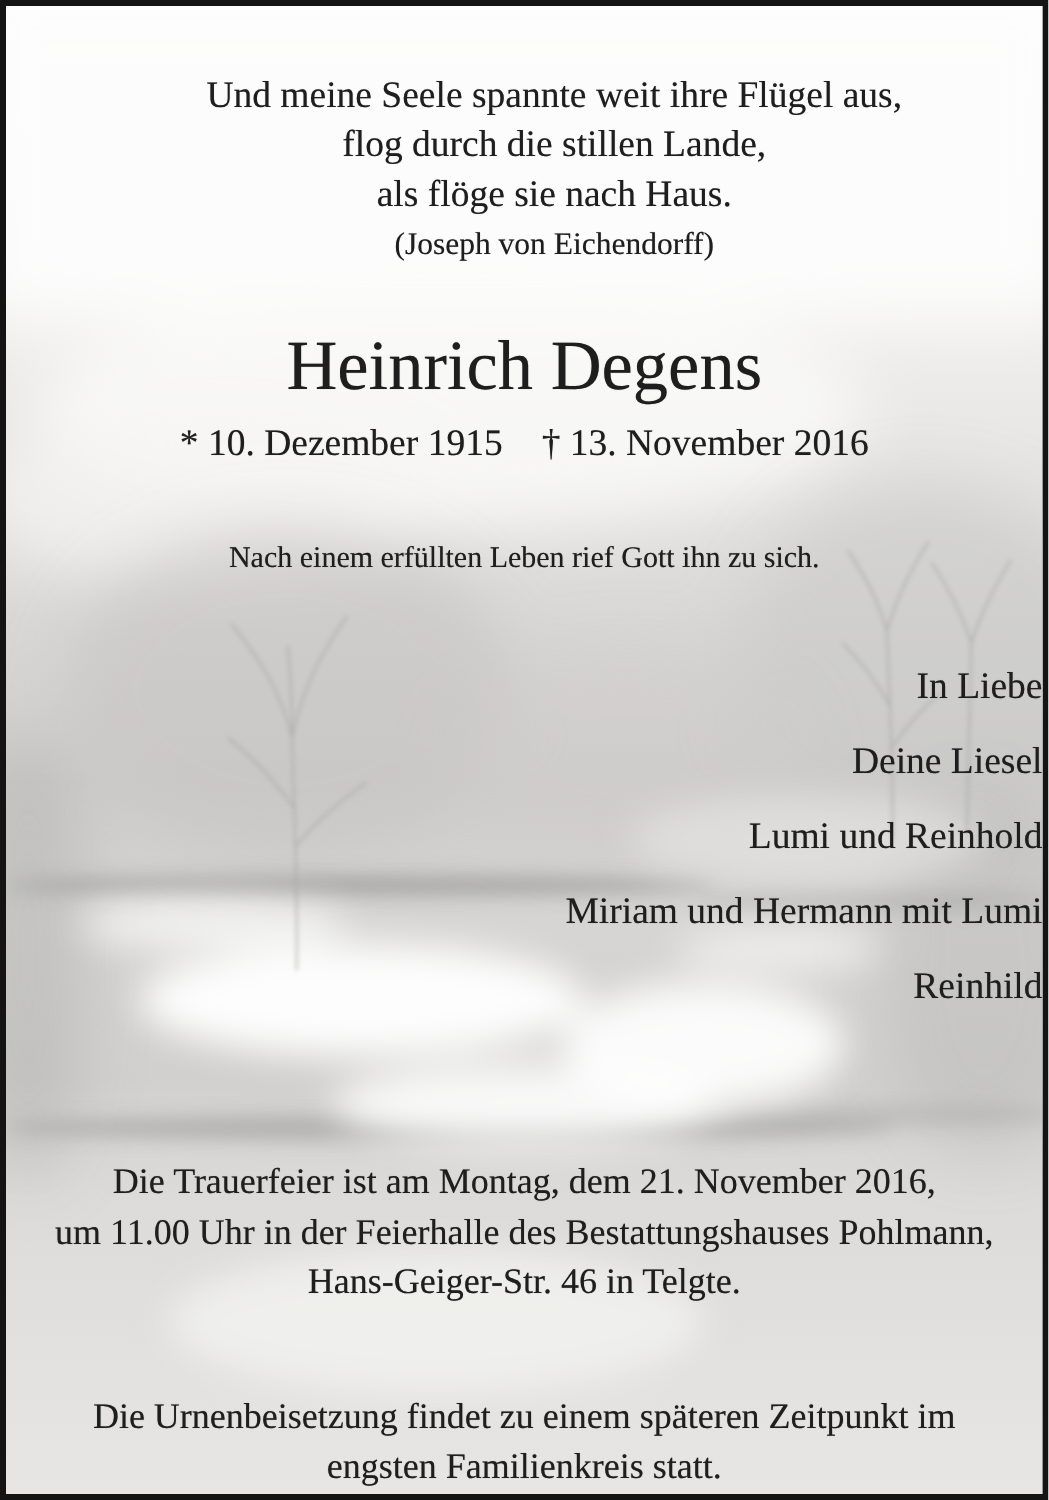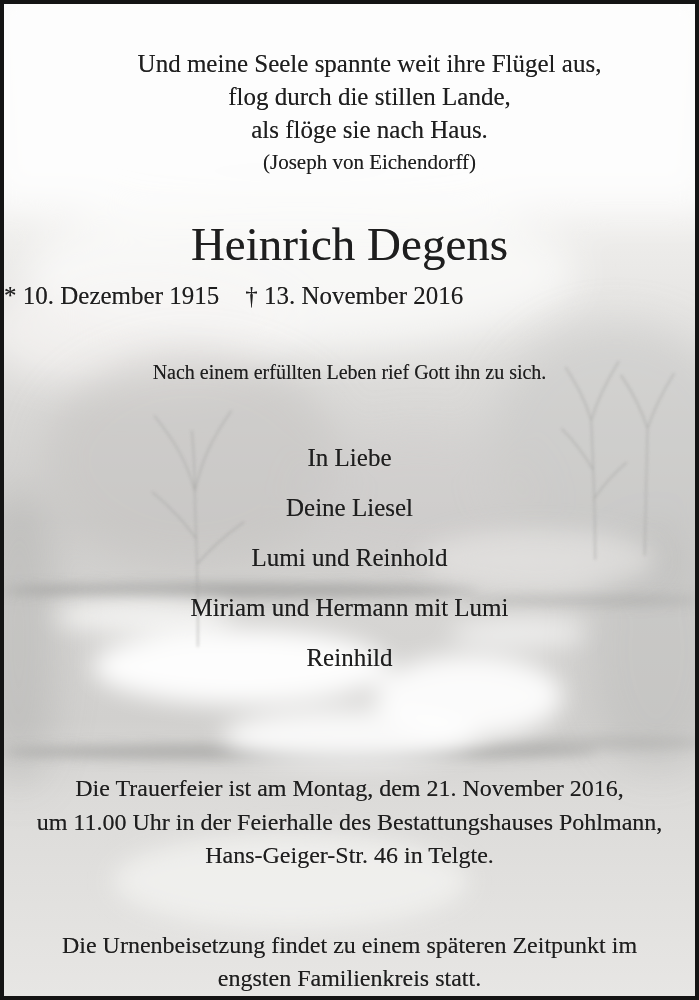--- a/index.html
+++ b/index.html
@@ -51,21 +51,21 @@
     width: 100%;
     font-size: 47px;
     font-weight: normal;
     line-height: 54px;
   }
   .dates {
     position: absolute;
     top: 276px;
     width: 100%;
     display: flex;
-    justify-content: flex-start;
+    justify-content: center;
     gap: 26px;
     font-size: 25px;
     line-height: 32px;
     text-shadow: 0 0 0.5px rgba(30,30,30,0.55);
   }
   .tribute {
     position: absolute;
     top: 352px;
     width: 100%;
     font-size: 20px;
@@ -73,20 +73,21 @@
   }
   .mourners {
     position: absolute;
     top: 441px;
     width: 100%;
     font-size: 25px;
   }
   .mourners p {
     line-height: 25px;
     margin-bottom: 25px;
+    text-align: right;
   }
   .funeral {
     position: absolute;
     top: 768px;
     width: 100%;
     font-size: 24px;
     line-height: 33.5px;
   }
   .burial {
     position: absolute;

